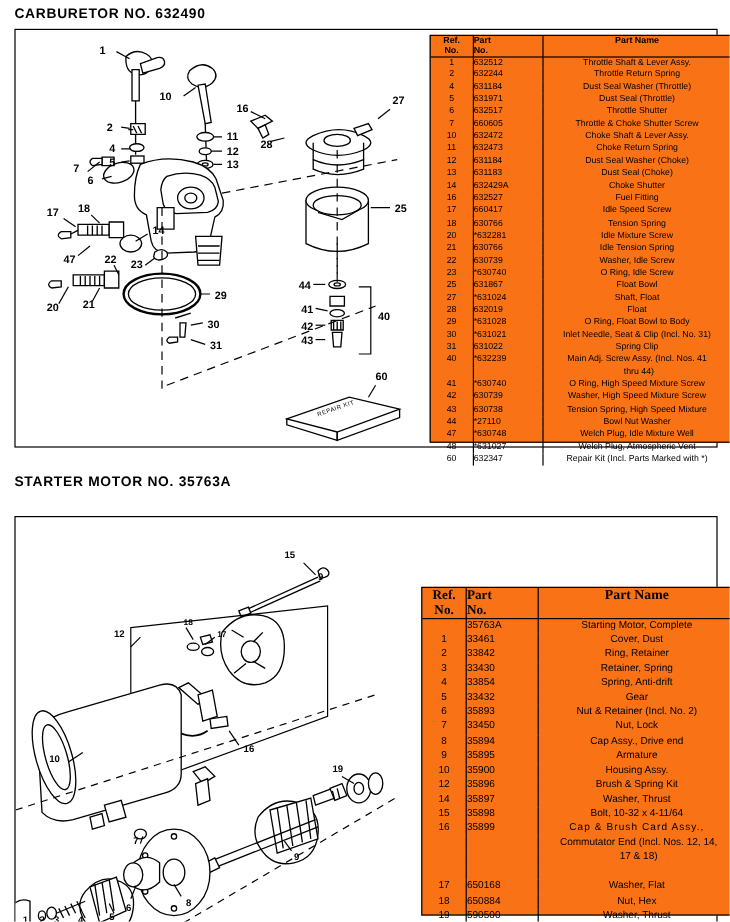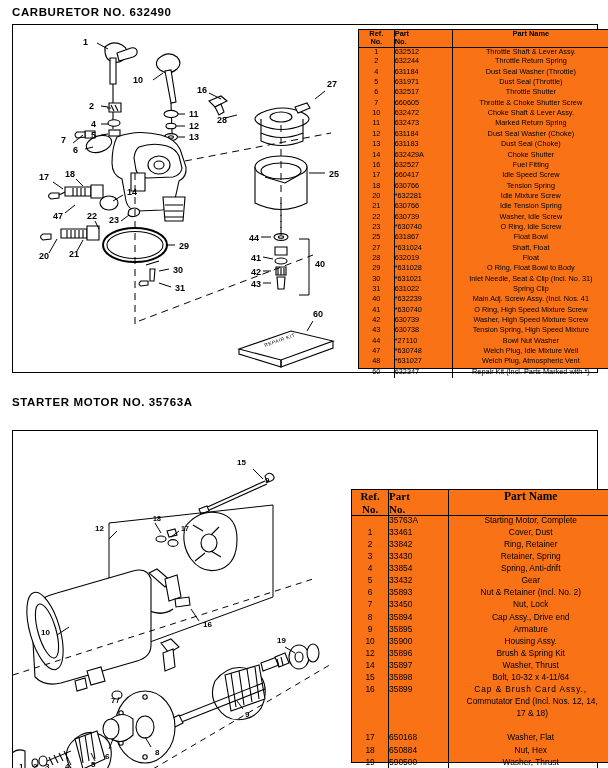--- a/index.html
+++ b/index.html
@@ -299,21 +299,21 @@
               <td class="c-name">Throttle &amp; Choke Shutter Screw</td>
             </tr>
             <tr>
               <td class="c-ref">10</td>
               <td class="c-pn">632472</td>
               <td class="c-name">Choke Shaft &amp; Lever Assy.</td>
             </tr>
             <tr>
               <td class="c-ref">11</td>
               <td class="c-pn">632473</td>
-              <td class="c-name">Marked Return Spring</td>
+              <td class="c-name">Choke Return Spring</td>
             </tr>
             <tr>
               <td class="c-ref">12</td>
               <td class="c-pn">631184</td>
               <td class="c-name">Dust Seal Washer (Choke)</td>
             </tr>
             <tr>
               <td class="c-ref">13</td>
               <td class="c-pn">631183</td>
               <td class="c-name">Dust Seal (Choke)</td>
@@ -385,20 +385,25 @@
             </tr>
             <tr>
               <td class="c-ref">31</td>
               <td class="c-pn">631022</td>
               <td class="c-name">Spring Clip</td>
             </tr>
             <tr>
               <td class="c-ref">40</td>
               <td class="c-pn">*632239</td>
               <td class="c-name">Main Adj. Screw Assy. (Incl. Nos. 41</td>
+            </tr>
+            <tr class="cont">
+              <td class="c-ref"></td>
+              <td class="c-pn"></td>
+              <td class="c-name">thru 44)</td>
             </tr>
             <tr>
               <td class="c-ref">41</td>
               <td class="c-pn">*630740</td>
               <td class="c-name">O Ring, High Speed Mixture Screw</td>
             </tr>
             <tr>
               <td class="c-ref">42</td>
               <td class="c-pn">630739</td>
               <td class="c-name">Washer, High Speed Mixture Screw</td>

